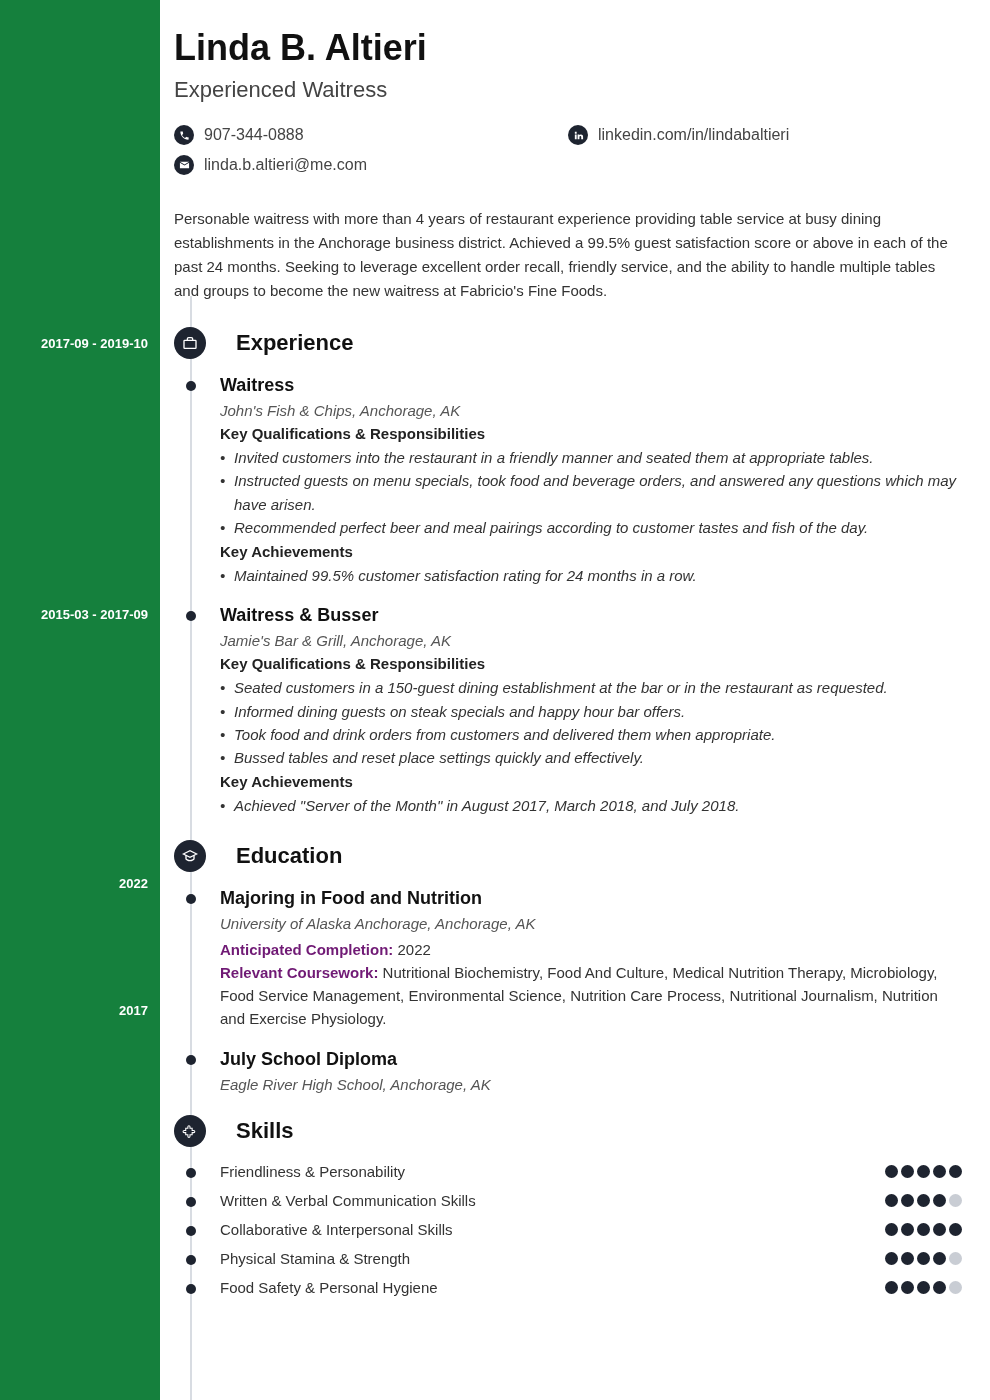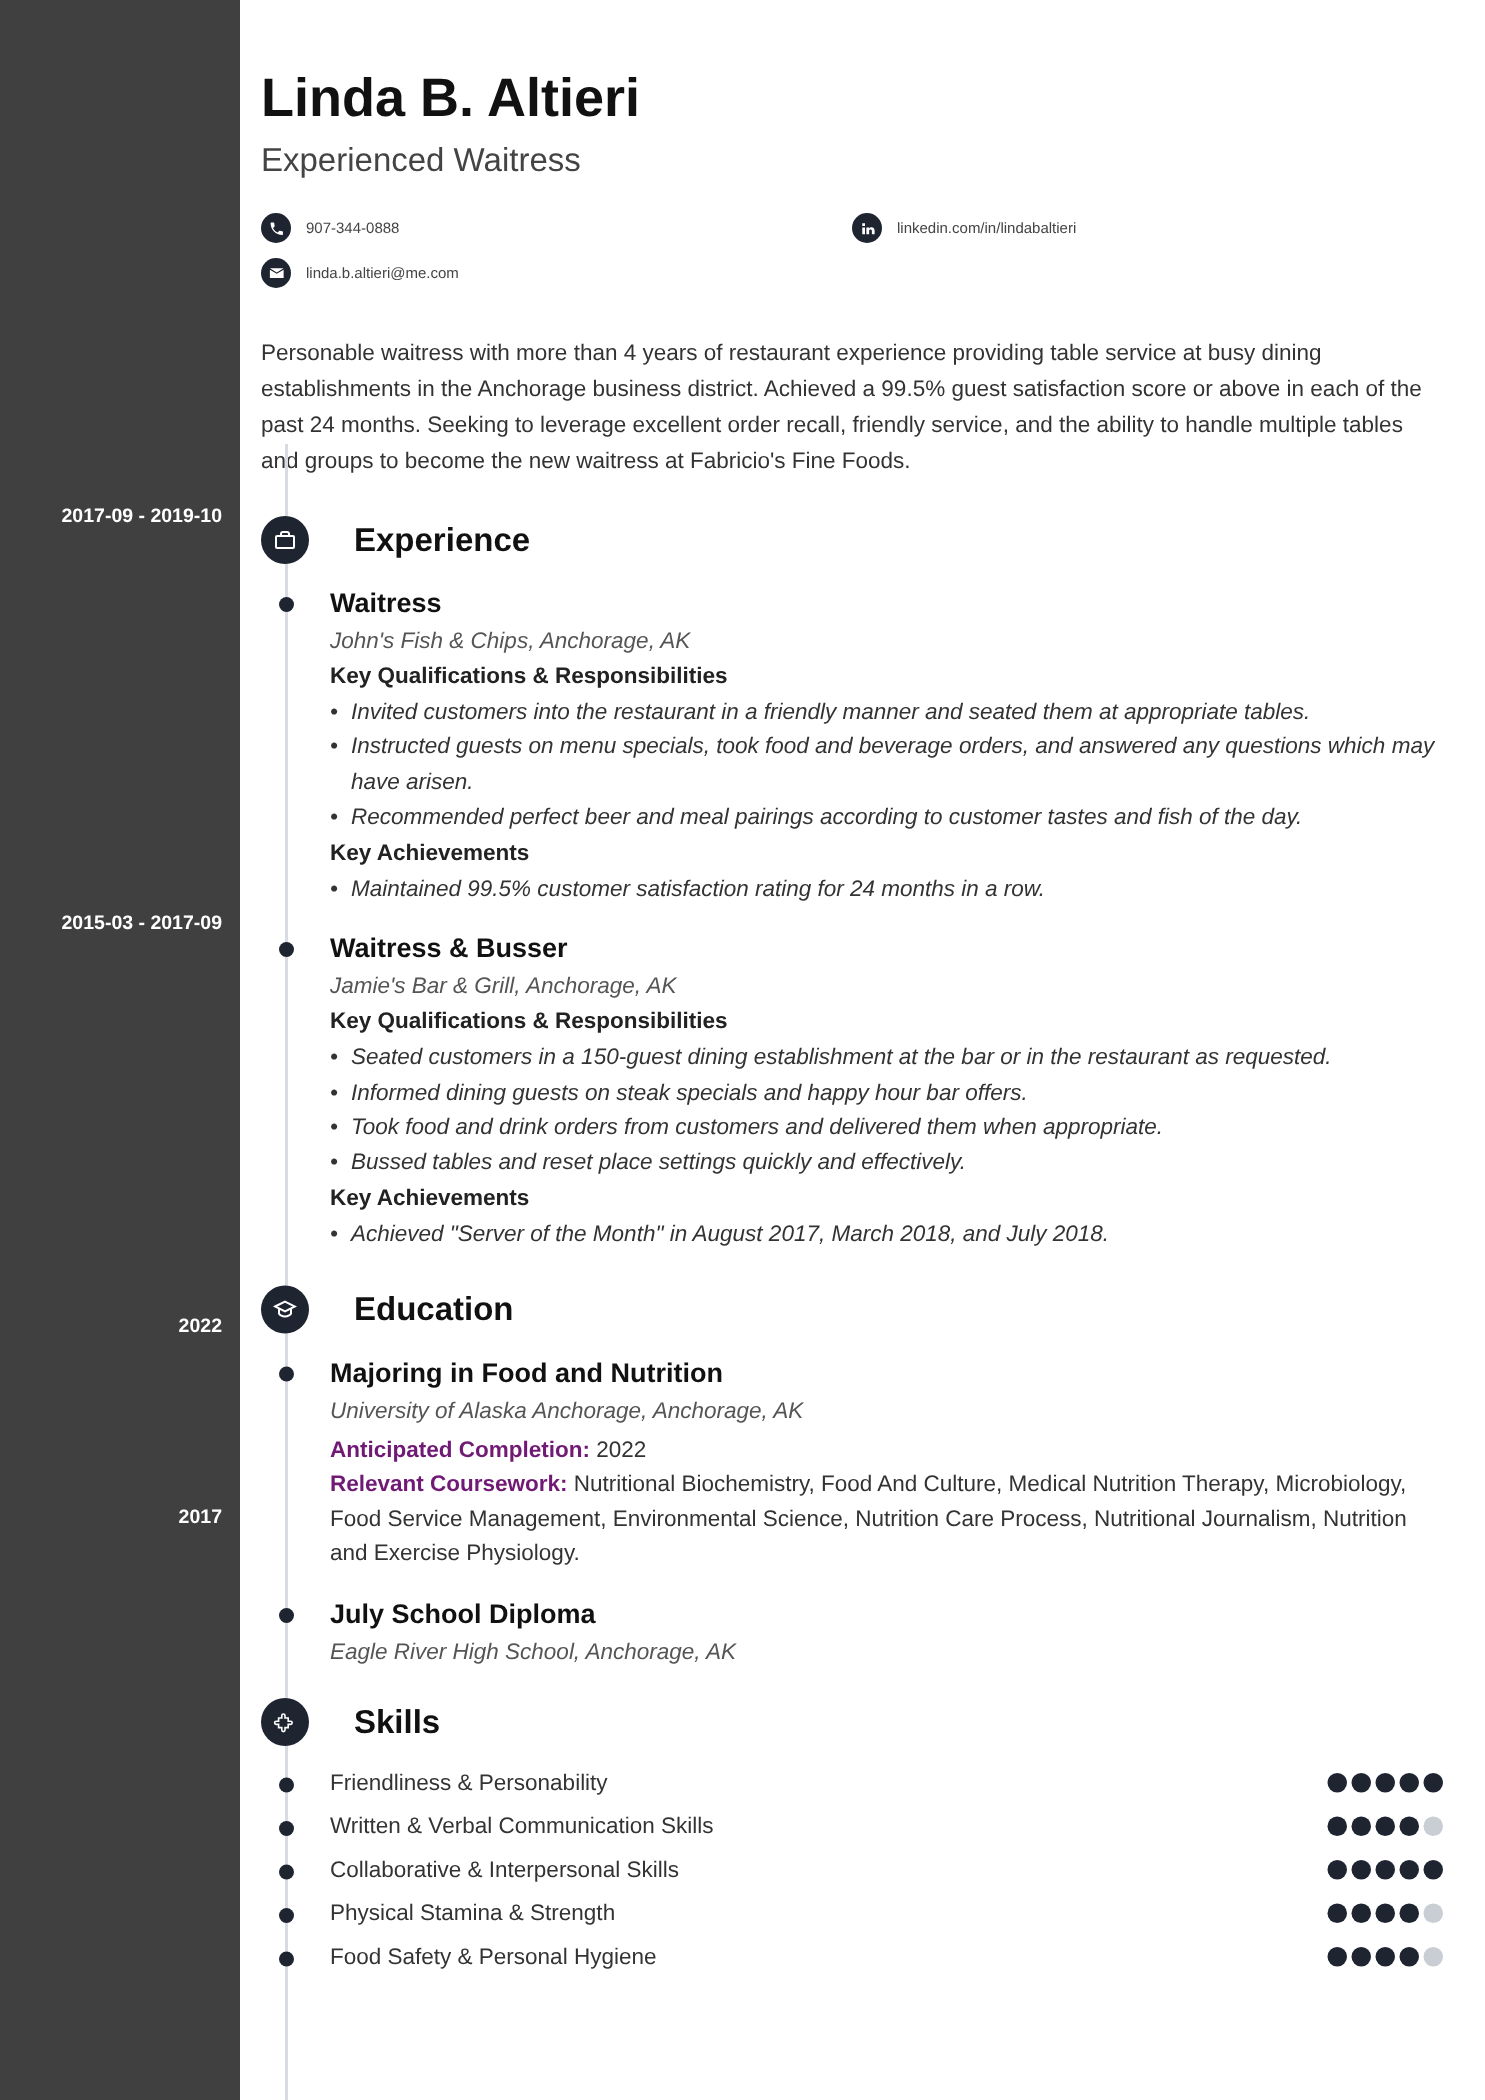--- a/index.html
+++ b/index.html
@@ -8,35 +8,35 @@
   background: #fff;
   color: #333;
   width: 990px;
 }
 .page {
   display: flex;
   min-height: 1400px;
 }
 .sidebar {
   width: 160px;
-  background: #404040;
+  background: #15803d;
   color: #fff;
   position: relative;
   flex-shrink: 0;
 }
 .sidebar .date {
   position: absolute;
   right: 12px;
   font-size: 13px;
   font-weight: 600;
   white-space: nowrap;
 }
 .main {
   flex: 1;
-  padding: 44px 28px 28px 60px;
+  padding: 27px 28px 28px 60px;
   position: relative;
 }
 .timeline-line {
   position: absolute;
   left: 30px;
   top: 296px;
   bottom: 0;
   width: 2px;
   background: #d8dce2;
 }
@@ -57,21 +57,21 @@
   display: flex;
   flex-wrap: wrap;
   margin-bottom: 22px;
   margin-left: -46px;
 }
 .contact-item {
   display: flex;
   align-items: center;
   width: 50%;
   margin-bottom: 10px;
-  font-size: 10px;
+  font-size: 16px;
   color: #444;
 }
 .contact-icon {
   width: 20px;
   height: 20px;
   border-radius: 50%;
   background: #1e2430;
   margin-right: 10px;
   display: flex;
   align-items: center;

